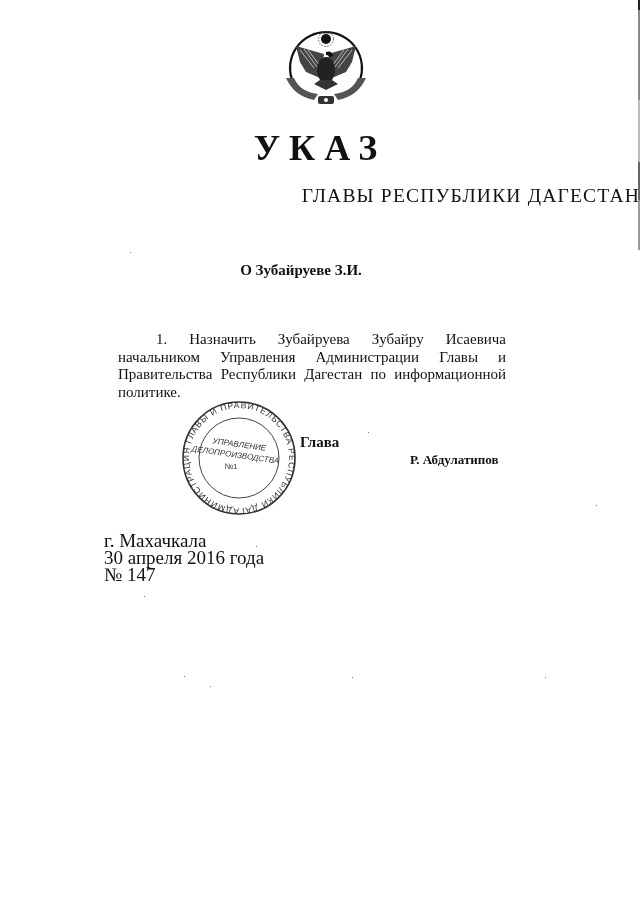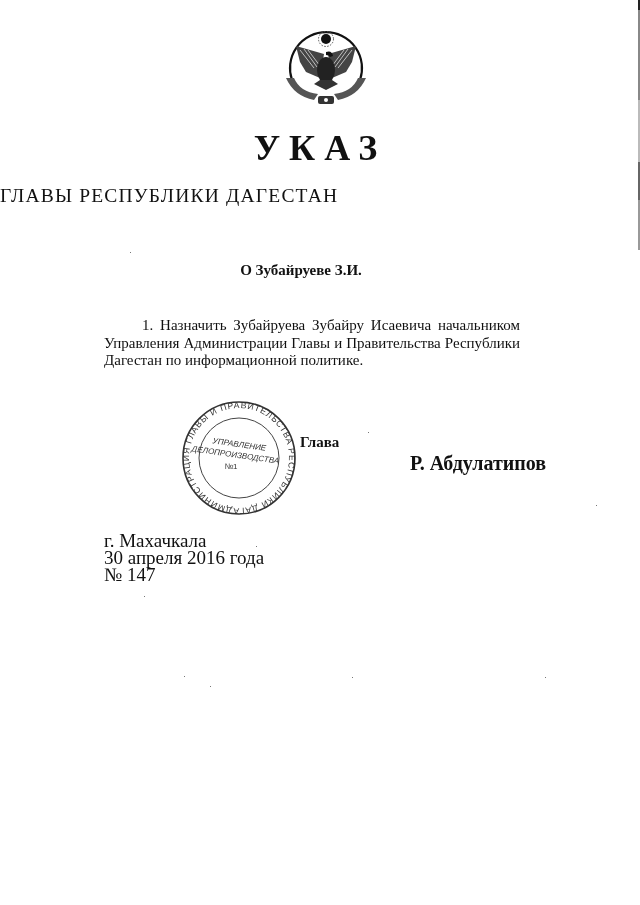--- a/index.html
+++ b/index.html
@@ -21,49 +21,49 @@
       width: 84px; height: 90px;
     }
     .title {
       position: absolute; left: 0; width: 640px; top: 127px;
       text-align: center;
       font-size: 36px; font-weight: bold;
       letter-spacing: 9px;
     }
     .subtitle {
       position: absolute; left: 0; width: 640px; top: 185px;
-      text-align: left;
+      text-align: right;
       font-size: 19.5px; letter-spacing: 1.2px;
     }
     .subject {
       position: absolute; left: 0; width: 524px; top: 262px;
       text-align: center; padding-left: 78px; box-sizing: border-box;
       font-size: 15px; font-weight: bold;
     }
     .body-text {
       position: absolute; left: 104px; width: 416px; top: 317px;
       font-size: 15px; line-height: 17.5px;
       text-align: justify;
     }
-    .body-text p { margin: 0; }
+    .body-text p { margin: 14px; }
     .body-text .p1 { text-indent: 38px; }
     .body-text .p2 { text-indent: 38px; text-align: left; }
     .stamp {
       position: absolute; left: 177px; top: 400px;
       width: 125px; height: 118px;
     }
     .sig-title {
       position: absolute; left: 250px; top: 433px;
       font-size: 15px; font-weight: bold; line-height: 19px;
       text-align: center;
     }
     .sig-title div:first-child { padding-left: 50px; }
     .sig-name {
       position: absolute; left: 410px; top: 452px;
-      font-size: 20px; font-weight: bold;
+      font-size: 13px; font-weight: bold;
     }
     .footer {
       position: absolute; left: 104px; top: 532px;
       font-size: 19px; line-height: 17px;
     }
     .speck { position: absolute; width: 1px; height: 1px; background: #777; }
   </style>
 </head>
 <body>
 

